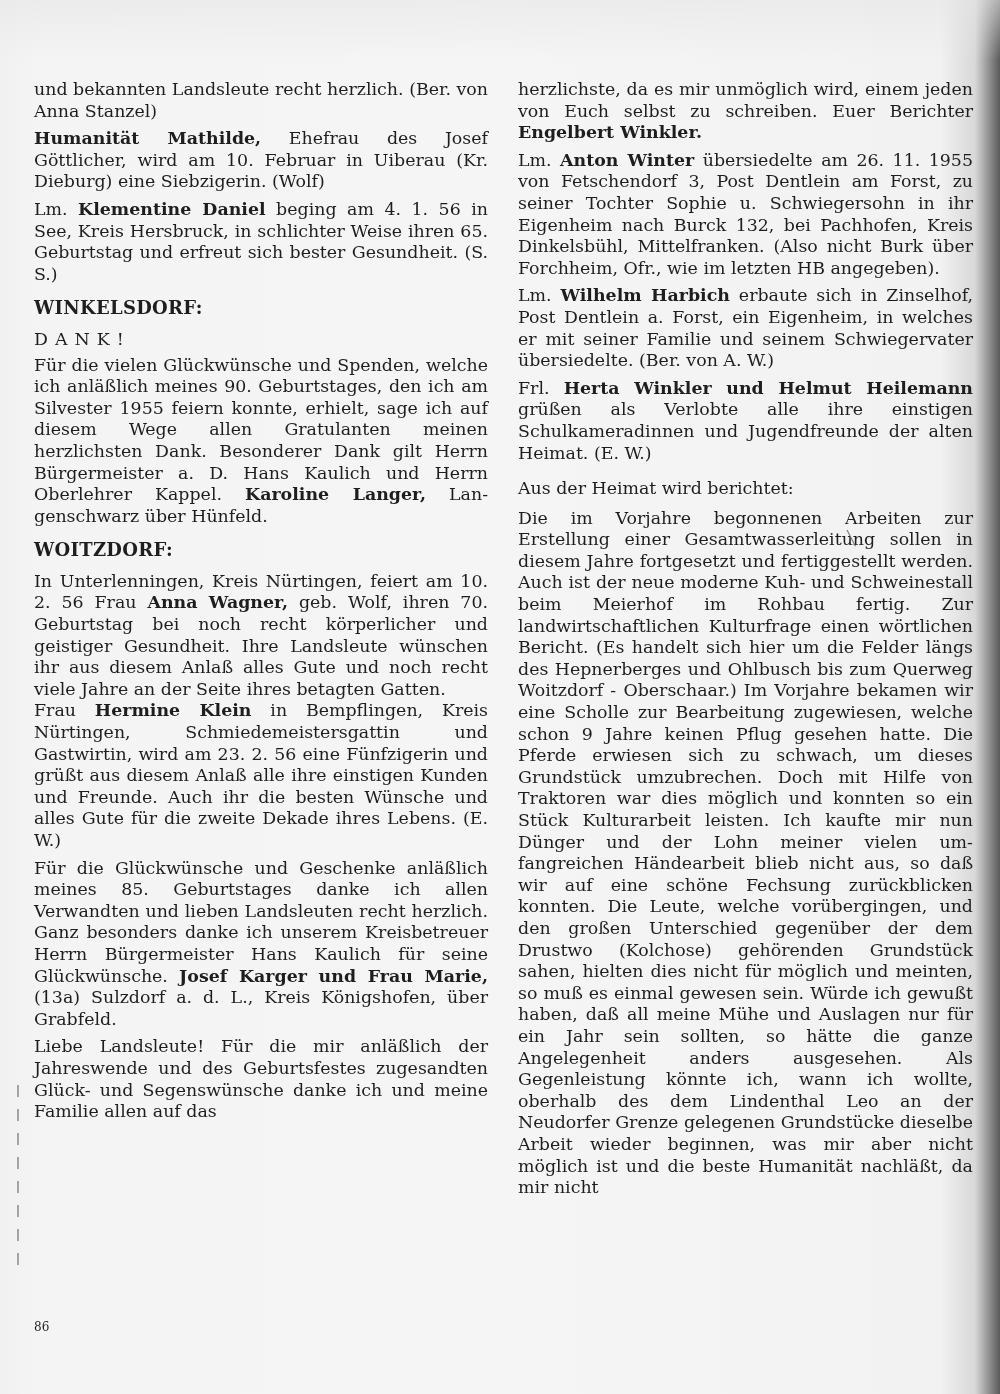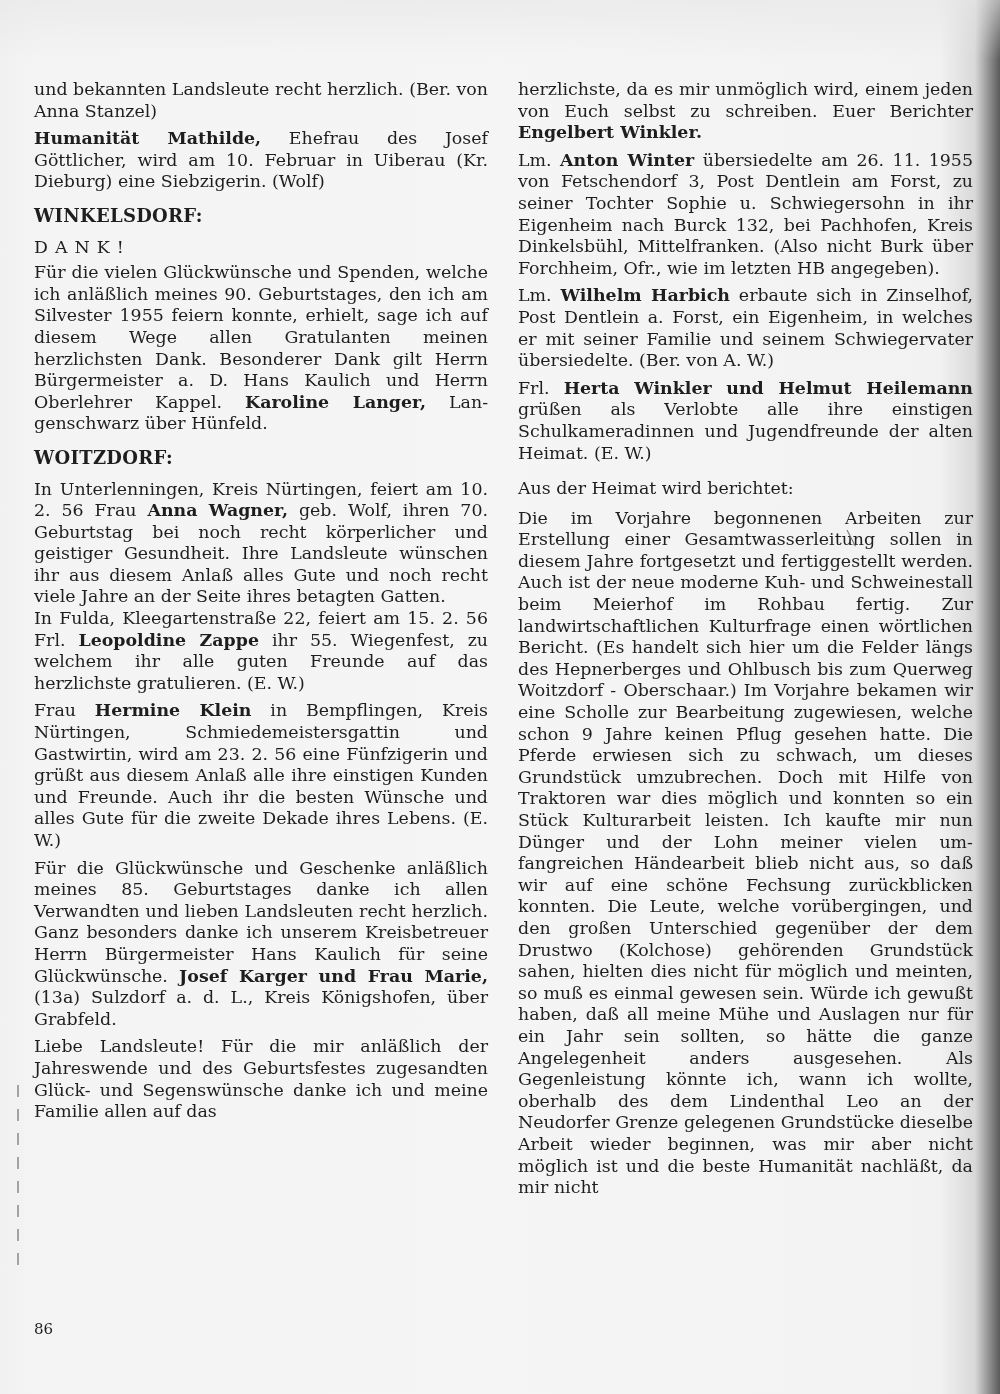--- a/index.html
+++ b/index.html
@@ -30,52 +30,52 @@
   .heading {
     font-weight: bold; font-size: 18px; letter-spacing: 0.3px;
     margin: 12px 0 10px 0;
   }
   .dank { letter-spacing: 7px; margin: 0 0 4px 0; }
   .sign-right { text-align: right; margin: 0; }
   b { font-weight: bold; }
   .intro { margin: 14px 0 8px 0; }
   .page-number {
     position: absolute; left: 34px; top: 1320px;
-    font-size: 15px; font-family: "DejaVu Serif", serif;
+    font-size: 12px; font-family: "DejaVu Serif", serif;
   }
   .margin-marks {
     position: absolute; left: 17px; top: 1085px; width: 2px; height: 190px;
     background: repeating-linear-gradient(to bottom, #555 0 12px, transparent 12px 24px);
     opacity: 0.5;
   }
   .arrow-mark {
     position: absolute; left: 847px; top: 530px; font-size: 14px; color: #777;
   }
 </style>
 </head>
 <body>
 
 <div class="page">
 
   <div class="col col-left">
     <p class="para">und bekannten Landsleute recht herzlich. (Ber. von Anna Stanzel)</p>
 
     <p class="para"><b>Humanität Mathilde,</b><span> Ehefrau des Josef Göttlicher, wird am 10. Februar in Uiberau (Kr. Dieburg) eine Siebzigerin. (Wolf)</span></p>
 
+    <p class="para"><span>Lm. </span><b>Klementine Daniel</b><span> beging am 4. 1. 56 in See, Kreis Hersbruck, in schlichter Weise ihren 65. Geburtstag und erfreut sich be­ster Gesundheit. (S. S.)</span></p>
 
     <div class="heading">WINKELSDORF:</div>
     <div class="dank">DANK!</div>
 
     <p class="para"><span>Für die vielen Glückwünsche und Spenden, welche ich anläßlich meines 90. Geburts­tages, den ich am Silvester 1955 feiern konnte, erhielt, sage ich auf diesem Wege allen Gratulanten meinen herzlichsten Dank. Besonderer Dank gilt Herrn Bürger­meister a. D. Hans Kaulich und Herrn Oberlehrer Kappel. </span><b>Karoline Langer,</b><span> Lan­genschwarz über Hünfeld.</span></p>
 
     <div class="heading">WOITZDORF:</div>
 
     <p class="para tight"><span>In Unterlenningen, Kreis Nürtingen, feiert am 10. 2. 56 Frau </span><b>Anna Wagner,</b><span> geb. Wolf, ihren 70. Geburtstag bei noch recht körper­licher und geistiger Gesundheit. Ihre Landsleute wünschen ihr aus diesem An­laß alles Gute und noch recht viele Jahre an der Seite ihres betagten Gatten.</span></p>
 
-    <p class="para"><span>In Fulda, Kleegartenstraße 22, feiert am 15. 2. 56 Frl. </span><b>Leopoldine Zappe</b><span> ihr 55. Wie­genfest, zu welchem ihr alle guten Freunde auf das herzlichste gratulieren. (E. W.)</span></p>
 
     <p class="para"><span>Frau </span><b>Hermine Klein</b><span> in Bempflingen, Kreis Nürtingen, Schmiedemeistersgattin und Gastwirtin, wird am 23. 2. 56 eine Fünfzi­gerin und grüßt aus diesem Anlaß alle ihre einstigen Kunden und Freunde. Auch ihr die besten Wünsche und alles Gute für die zweite Dekade ihres Lebens. (E. W.)</span></p>
 
     <p class="para"><span>Für die Glückwünsche und Geschenke an­läßlich meines 85. Geburtstages danke ich allen Verwandten und lieben Landsleuten recht herzlich. Ganz besonders danke ich unserem Kreisbetreuer Herrn Bürgermei­ster Hans Kaulich für seine Glückwünsche. </span><b>Josef Karger und Frau Marie,</b><span> (13a) Sulz­dorf a. d. L., Kreis Königshofen, über Grabfeld.</span></p>
 
     <p class="para">Liebe Landsleute! Für die mir anläßlich der Jahreswende und des Geburtsfestes zugesandten Glück- und Segenswünsche danke ich und meine Familie allen auf das</p>
   </div>
 
   <div class="col col-right">
     <p class="para"><span>herzlichste, da es mir unmöglich wird, einem jeden von Euch selbst zu schreiben. Euer Berichter </span><b>Engelbert Winkler.</b></p>

